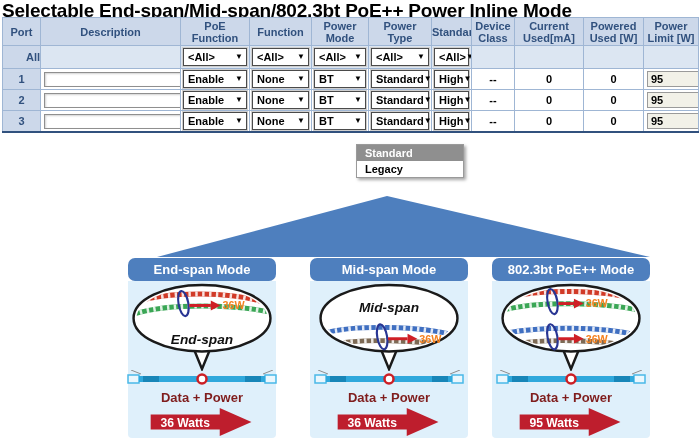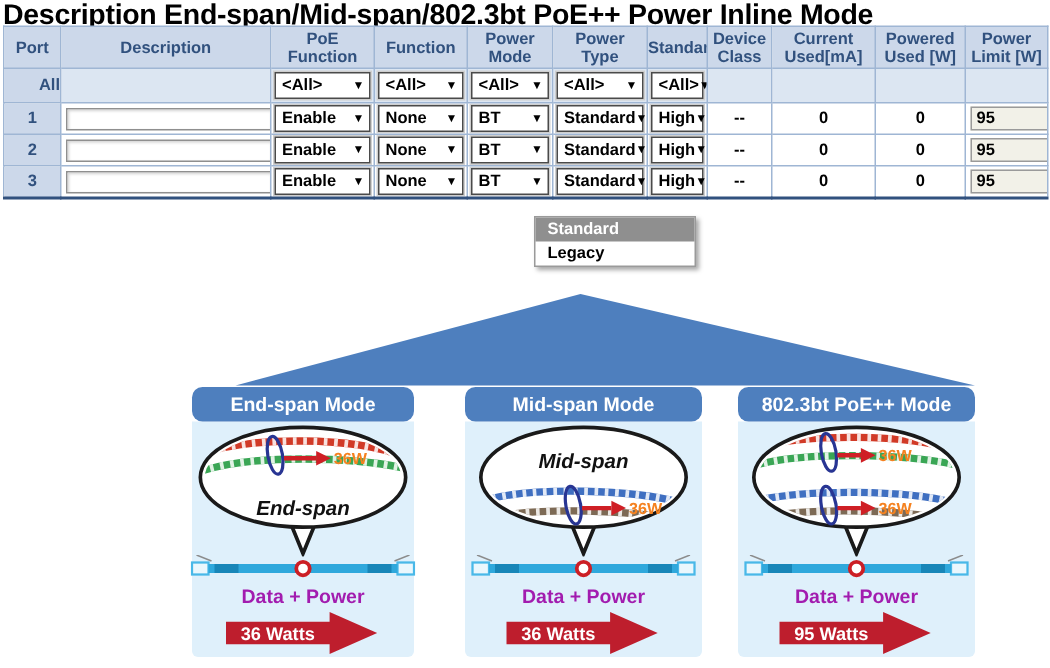--- a/index.html
+++ b/index.html
@@ -46,21 +46,21 @@
 
   
   .panel{position:absolute;top:258px;}
   .panel-hd{height:23px;line-height:23px;border-radius:7px;background:var(--panel_header_bg);
             color:#fff;font-size:13px;font-weight:bold;text-align:center;position:relative;z-index:2;}
   .panel-bd{position:relative;margin-top:0;height:157px;background:var(--panel_body_bg);
             border-radius:0 0 4px 4px;}
   .diagram{position:absolute;left:50%;transform:translateX(-50%);top:2px;width:150px;height:88px;}
   .cablesvg{position:absolute;left:50%;transform:translateX(-50%);top:89px;width:150px;height:18px;}
   .datapower{position:absolute;left:0;right:0;top:109px;text-align:center;
-             font-size:13px;font-weight:bold;color:#a21caf;}
+             font-size:13px;font-weight:bold;color:#7f1d1d;}
   .wattarrow{position:absolute;left:50%;transform:translateX(-50%);top:127px;width:110px;height:28px;}
 
   
   .bubble{fill:#fff;stroke:#1a1a1a;stroke-width:2.5px;}
   .tail{fill:#fff;stroke:#1a1a1a;stroke-width:2.5px;}
   .cablestroke{fill:none;stroke-width:5px;stroke-linecap:round;}
   .c-red{stroke:#d13a27;} .c-green{stroke:#3aa655;} .c-blue{stroke:#3f6fc1;} .c-brown{stroke:#7d6a55;}
   .stripe{fill:none;stroke:#fff;stroke-width:5px;stroke-dasharray:2.5 4.5;opacity:.85;}
   .loop{fill:none;stroke:var(--loop_blue);stroke-width:2.2px;}
   .warrow{stroke:#cf1f25;stroke-width:3px;}
@@ -72,21 +72,21 @@
   .cbar{fill:var(--cable);} .cdark{fill:#1886b8;}
   .plug{fill:#eaf7fd;stroke:#49b8e8;stroke-width:1.5px;}
   .whisker{stroke:#8c8c8c;stroke-width:1px;}
   .redring{fill:#fff;stroke:#cc1f25;stroke-width:2.5px;}
 </style>
 </head>
 <body>
 
 <div id="app">
 
-  <div class="page-title">Description End-span/Mid-span/802.3bt PoE++ Power Inline Mode</div>
+  <div class="page-title">Selectable End-span/Mid-span/802.3bt PoE++ Power Inline Mode</div>
 
   <table class="poe">
     <colgroup>
       <col style="width:38px">
         <col style="width:140px">
         <col style="width:69px">
         <col style="width:62px">
       <col style="width:57px">
         <col style="width:63px">
         <col style="width:40px">

